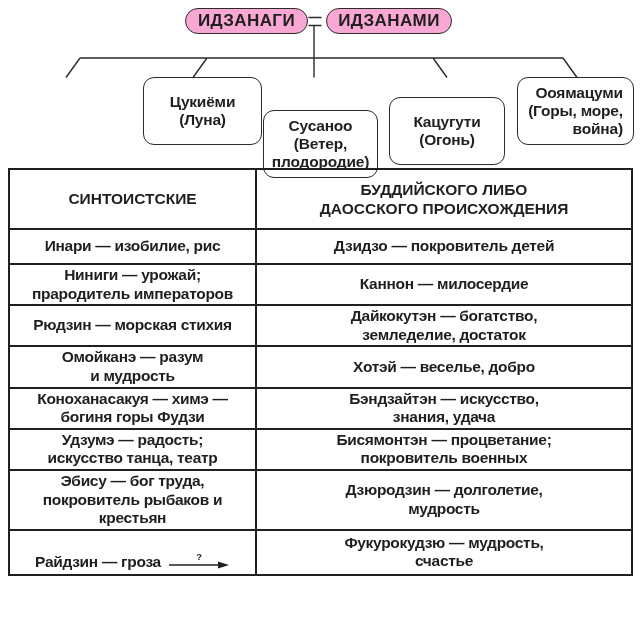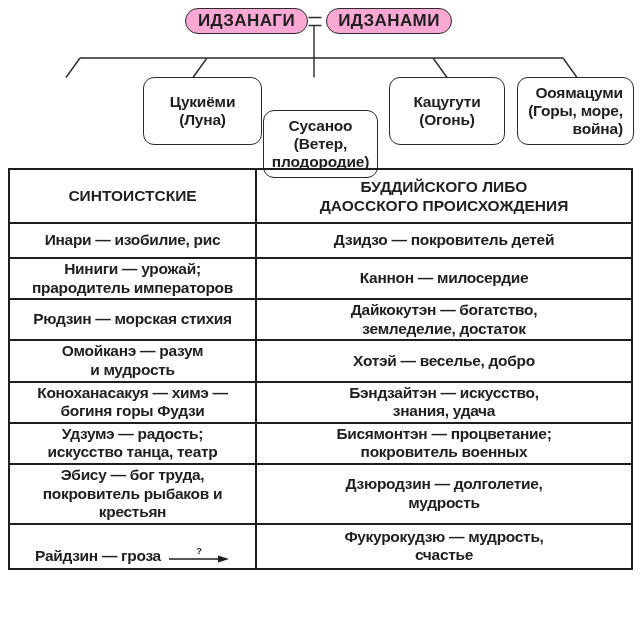--- a/index.html
+++ b/index.html
@@ -52,21 +52,21 @@
     text-align: center;
     font-size: 15.5px;
     font-weight: bold;
     line-height: 1.16;
     white-space: pre-line;
     letter-spacing: -0.2px;
   }
   .c1 { left: 5px;   width: 117px; }
   .c2 { left: 143px; width: 119px; }
   .c3 { left: 263px; width: 115px; margin-top: 33px; }
-  .c4 { left: 389px; width: 116px; }
+  .c4 { left: 389px; width: 116px; margin-top: 20px; }
   .c5 { left: 517px; width: 117px; text-align: right; }
 
   
   table.deities {
     position: absolute;
     left: 8px;
     top: 168px;
     width: 623px;
     border-collapse: collapse;
     table-layout: fixed;
@@ -78,21 +78,21 @@
     vertical-align: middle;
     padding: 1px 3px;
     font-weight: bold;
     white-space: pre-line;
     letter-spacing: -0.3px;
   }
   table.deities th { font-size: 15.5px; line-height: 1.25; letter-spacing: 0; }
   table.deities td { font-size: 15.5px; line-height: 1.2; }
   .col-left  { width: 247px; }
   .col-right { width: 376px; }
-  tr.h54 { height: 54px; }
+  tr.h54 { height: 60px; }
   tr.h35 { height: 35px; }
   tr.h55 { height: 40px; }
   tr.h56 { height: 56px; }
   tr.h45 { height: 45px; }
 
   .qarrow { vertical-align: -5px; margin-left: 7px; }
 </style>
 </head>
 <body>
 

